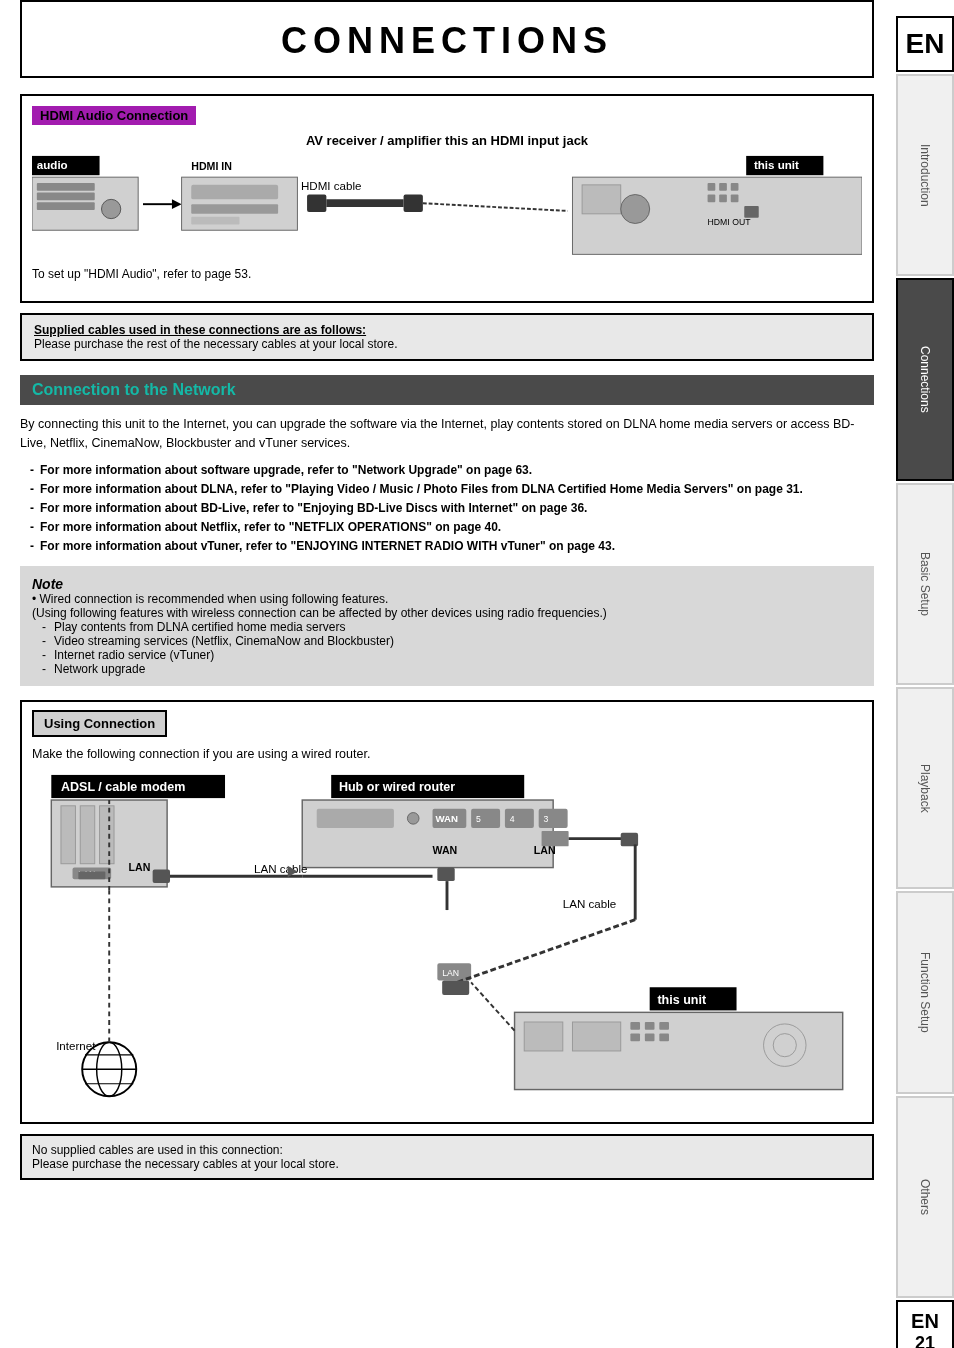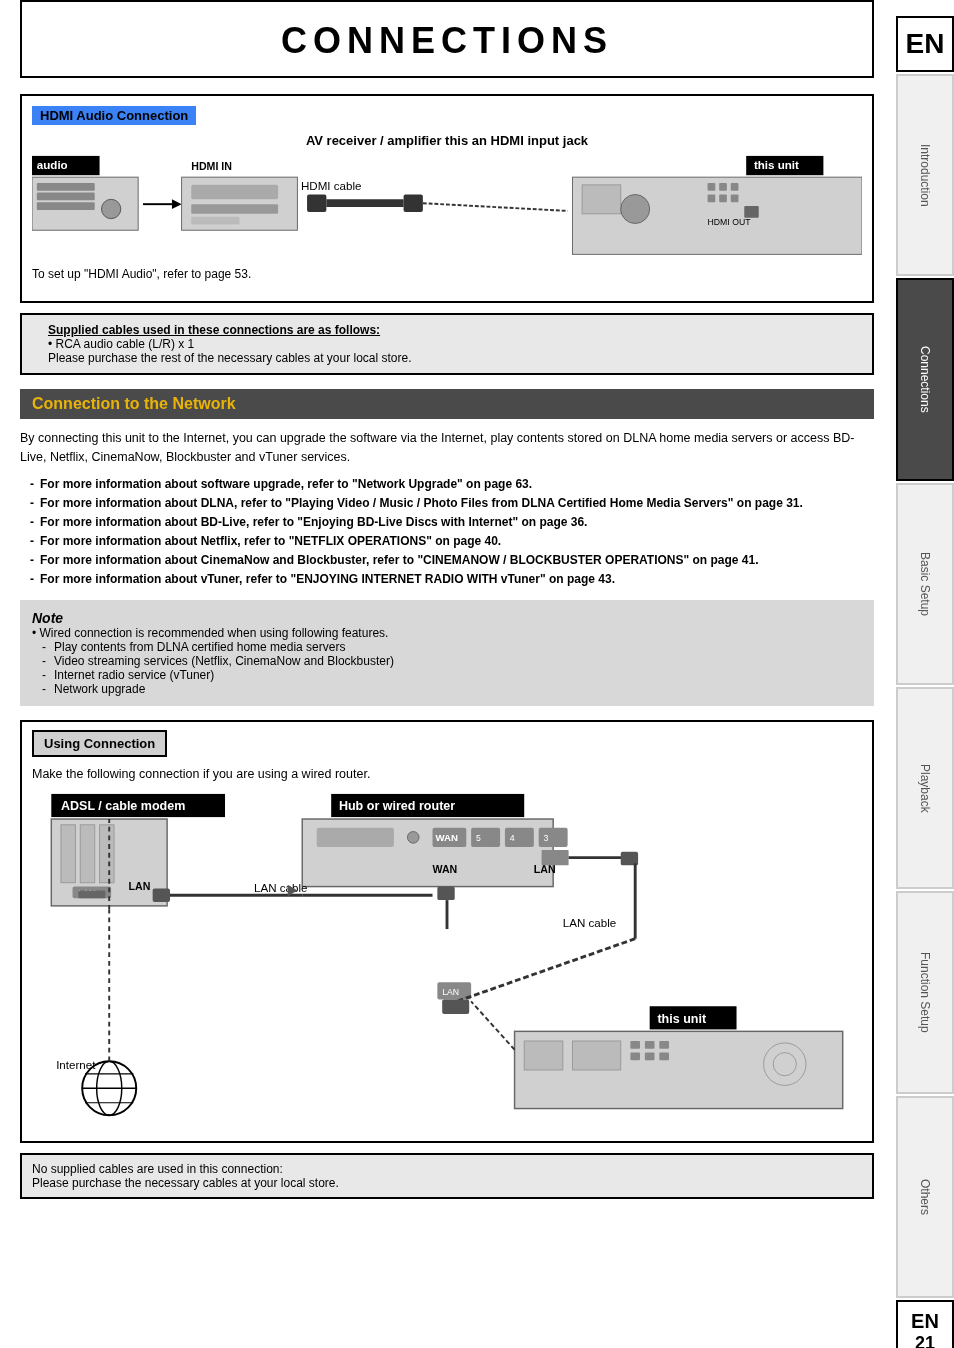--- a/index.html
+++ b/index.html
@@ -33,50 +33,50 @@
     }
 
     
     .hdmi-section {
       border: 2px solid #000;
       padding: 10px;
       margin-bottom: 10px;
     }
     .hdmi-section-title {
       font-weight: bold;
-      background: #3b82f6;
+      background: #a21caf;
       display: inline-block;
       padding: 2px 8px;
       margin-bottom: 8px;
     }
 
     .av-receiver-label {
       text-align: center;
       font-weight: bold;
       margin-bottom: 6px;
       font-size: 13px;
     }
 
     
     .supplied-cables-note {
       border: 2px solid #000;
       background: #e8e8e8;
-      padding: 8px 26px;
+      padding: 8px 12px;
       margin-bottom: 14px;
       font-size: 12px;
     }
     .supplied-cables-note .underline-bold {
       font-weight: bold;
       text-decoration: underline;
     }
 
     
     .network-section-title {
       background: #4a4a4a;
-      color: #eab308;
+      color: #14b8a6;
       font-weight: bold;
       font-size: 16px;
       padding: 6px 12px;
       margin-bottom: 10px;
     }
 
     .body-text {
       font-size: 12.5px;
       line-height: 1.5;
       margin-bottom: 8px;
@@ -307,40 +307,39 @@
       <rect x="738" y="52" width="15" height="12" fill="#666" rx="1"></rect>
 
       <line x1="405" y1="49" x2="555" y2="57" stroke="#333" stroke-width="2" stroke-dasharray="4,2"></line>
     </svg>
 
     <div class="setup-note">To set up "HDMI Audio", refer to page 53.</div>
   </div>
 
   <div class="supplied-cables-note">
     <div class="underline-bold">Supplied cables used in these connections are as follows:</div>
-    <div>• RCA audio cable (L/R) x 1</div>
     <div>Please purchase the rest of the necessary cables at your local store.</div>
   </div>
 
   <div class="network-section-title">Connection to the Network</div>
 
   <div class="body-text">By connecting this unit to the Internet, you can upgrade the software via the Internet, play contents stored on DLNA home media servers or access BD-Live, Netflix, CinemaNow, Blockbuster and vTuner services.</div>
 
   <ul class="bullet-list">
     <li>For more information about software upgrade, refer to "Network Upgrade" on page 63.</li>
     <li>For more information about DLNA, refer to "Playing Video / Music / Photo Files from DLNA Certified Home Media Servers" on page 31.</li>
     <li>For more information about BD-Live, refer to "Enjoying BD-Live Discs with Internet" on page 36.</li>
     <li>For more information about Netflix, refer to "NETFLIX OPERATIONS" on page 40.</li>
-    <li>For more information about CinemaNow and Blockbuster, refer to "CINEMANOW / BLOCKBUSTER OPERATIONS" on page 41.</li>
     <li>For more information about vTuner, refer to "ENJOYING INTERNET RADIO WITH vTuner" on page 43.</li>
   </ul>
 
   <div class="note-box">
     <div class="note-title">Note</div>
     <div>• Wired connection is recommended when using following features.</div>
+    <div>(Using following features with wireless connection can be affected by other devices using radio frequencies.)</div>
     <ul>
       <li>Play contents from DLNA certified home media servers</li>
       <li>Video streaming services (Netflix, CinemaNow and Blockbuster)</li>
       <li>Internet radio service (vTuner)</li>
       <li>Network upgrade</li>
     </ul>
   </div>
 
   <div class="wired-outer">
     <div class="wired-section-title">Using Connection</div>

